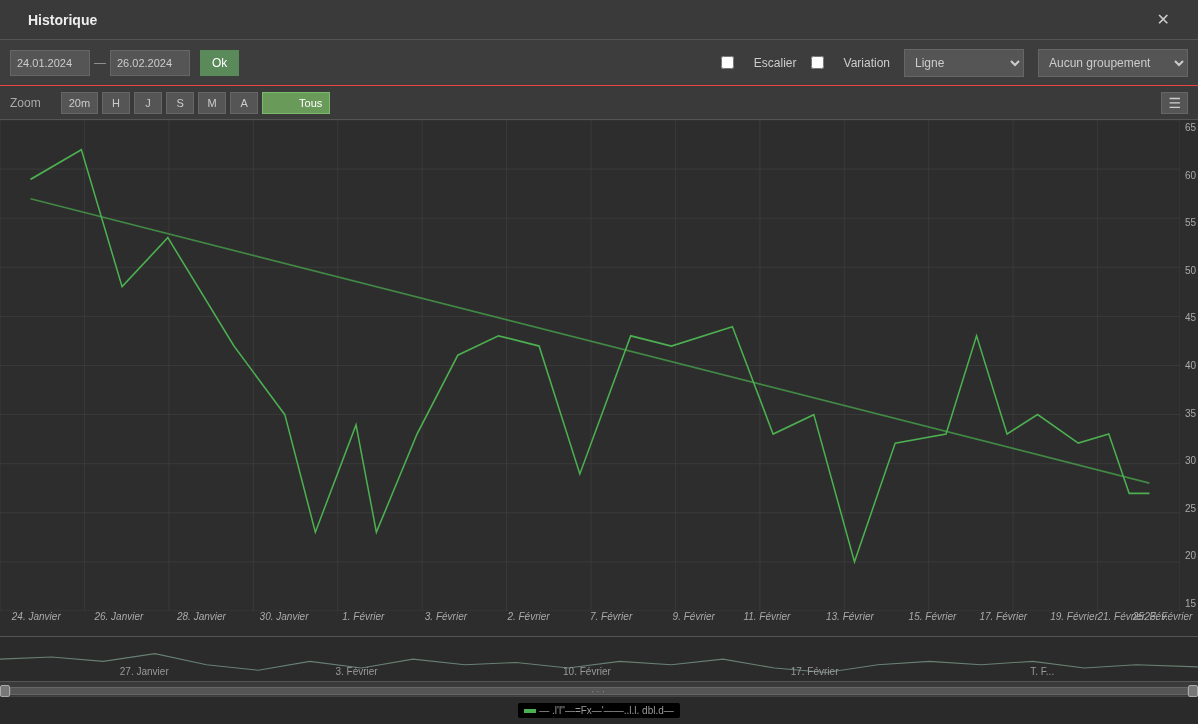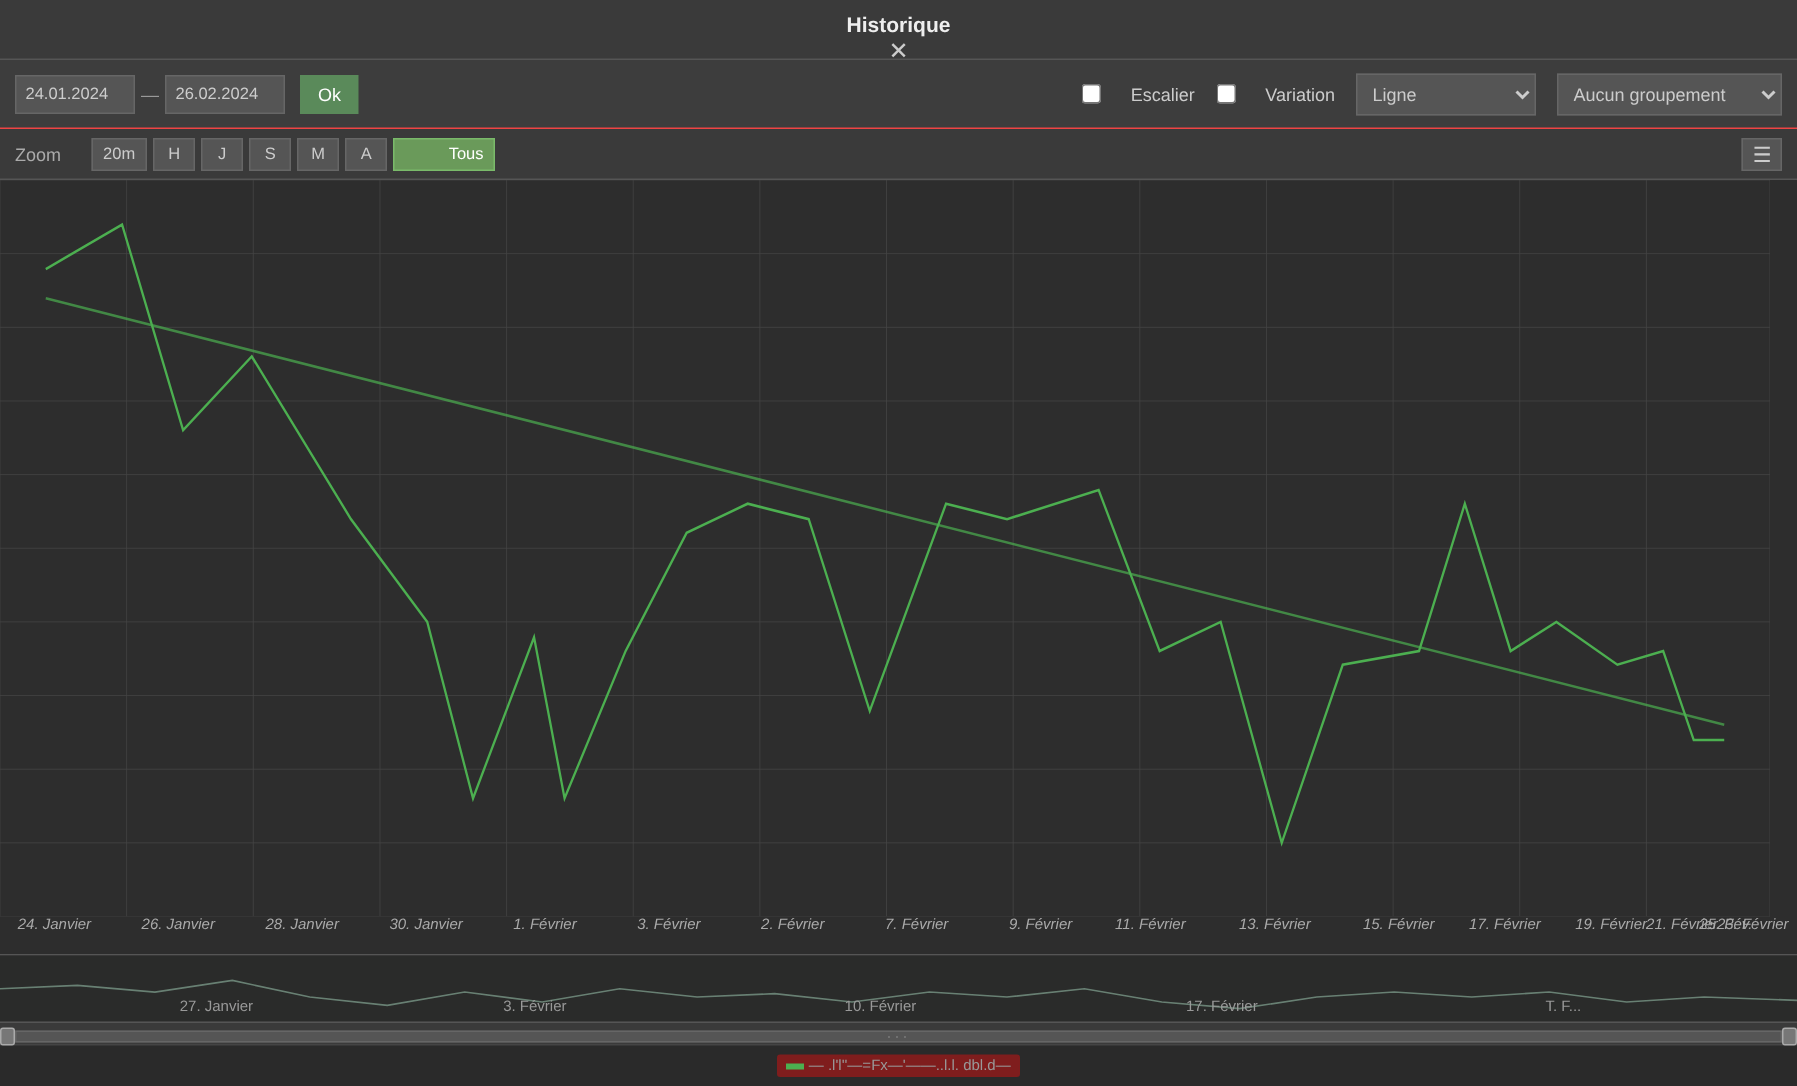--- a/index.html
+++ b/index.html
@@ -22,21 +22,20 @@
     }
 
     .title-bar {
       background: #3a3a3a;
       padding: 8px 28px;
       display: flex;
       align-items: center;
       justify-content: space-between;
       border-bottom: 1px solid #555;
       height: 40px;
-      flex-direction: column;
     }
 
     .title-bar-title {
       color: #eee;
       font-size: 14px;
       font-weight: bold;
     }
 
     .close-btn {
       color: #aaa;
@@ -260,21 +259,21 @@
       justify-content: center;
       border-top: 1px solid #444;
     }
 
     .legend-item {
       display: flex;
       align-items: center;
       gap: 3px;
       font-size: 10px;
       color: #999;
-      background: #7f1d1d;
+      background: #000000;
       padding: 2px 6px;
       border-radius: 2px;
     }
 
     .legend-color {
       width: 12px;
       height: 4px;
       background: #4CAF50;
     }
   </style>
@@ -325,20 +324,33 @@
     <button class="zoom-btn">J</button>
     <button class="zoom-btn">S</button>
     <button class="zoom-btn">M</button>
     <button class="zoom-btn">A</button>
     <button class="zoom-btn active">Tous</button>
     <button class="menu-icon-btn">☰</button>
   </div>
 
   <div class="chart-container">
 
+    <div class="y-axis">
+      <span class="y-label">65</span>
+      <span class="y-label">60</span>
+      <span class="y-label">55</span>
+      <span class="y-label">50</span>
+      <span class="y-label">45</span>
+      <span class="y-label">40</span>
+      <span class="y-label">35</span>
+      <span class="y-label">30</span>
+      <span class="y-label">25</span>
+      <span class="y-label">20</span>
+      <span class="y-label">15</span>
+    </div>
 
     <div class="chart-area">
       <svg class="chart-svg" viewBox="0 0 1160 430" preserveAspectRatio="none" xmlns="http://www.w3.org/2000/svg">
 
         <line class="grid-line" x1="0" y1="0" x2="1160" y2="0"></line>
         <line class="grid-line" x1="0" y1="43" x2="1160" y2="43"></line>
         <line class="grid-line" x1="0" y1="86" x2="1160" y2="86"></line>
         <line class="grid-line" x1="0" y1="129" x2="1160" y2="129"></line>
         <line class="grid-line" x1="0" y1="172" x2="1160" y2="172"></line>
         <line class="grid-line" x1="0" y1="215" x2="1160" y2="215"></line>

